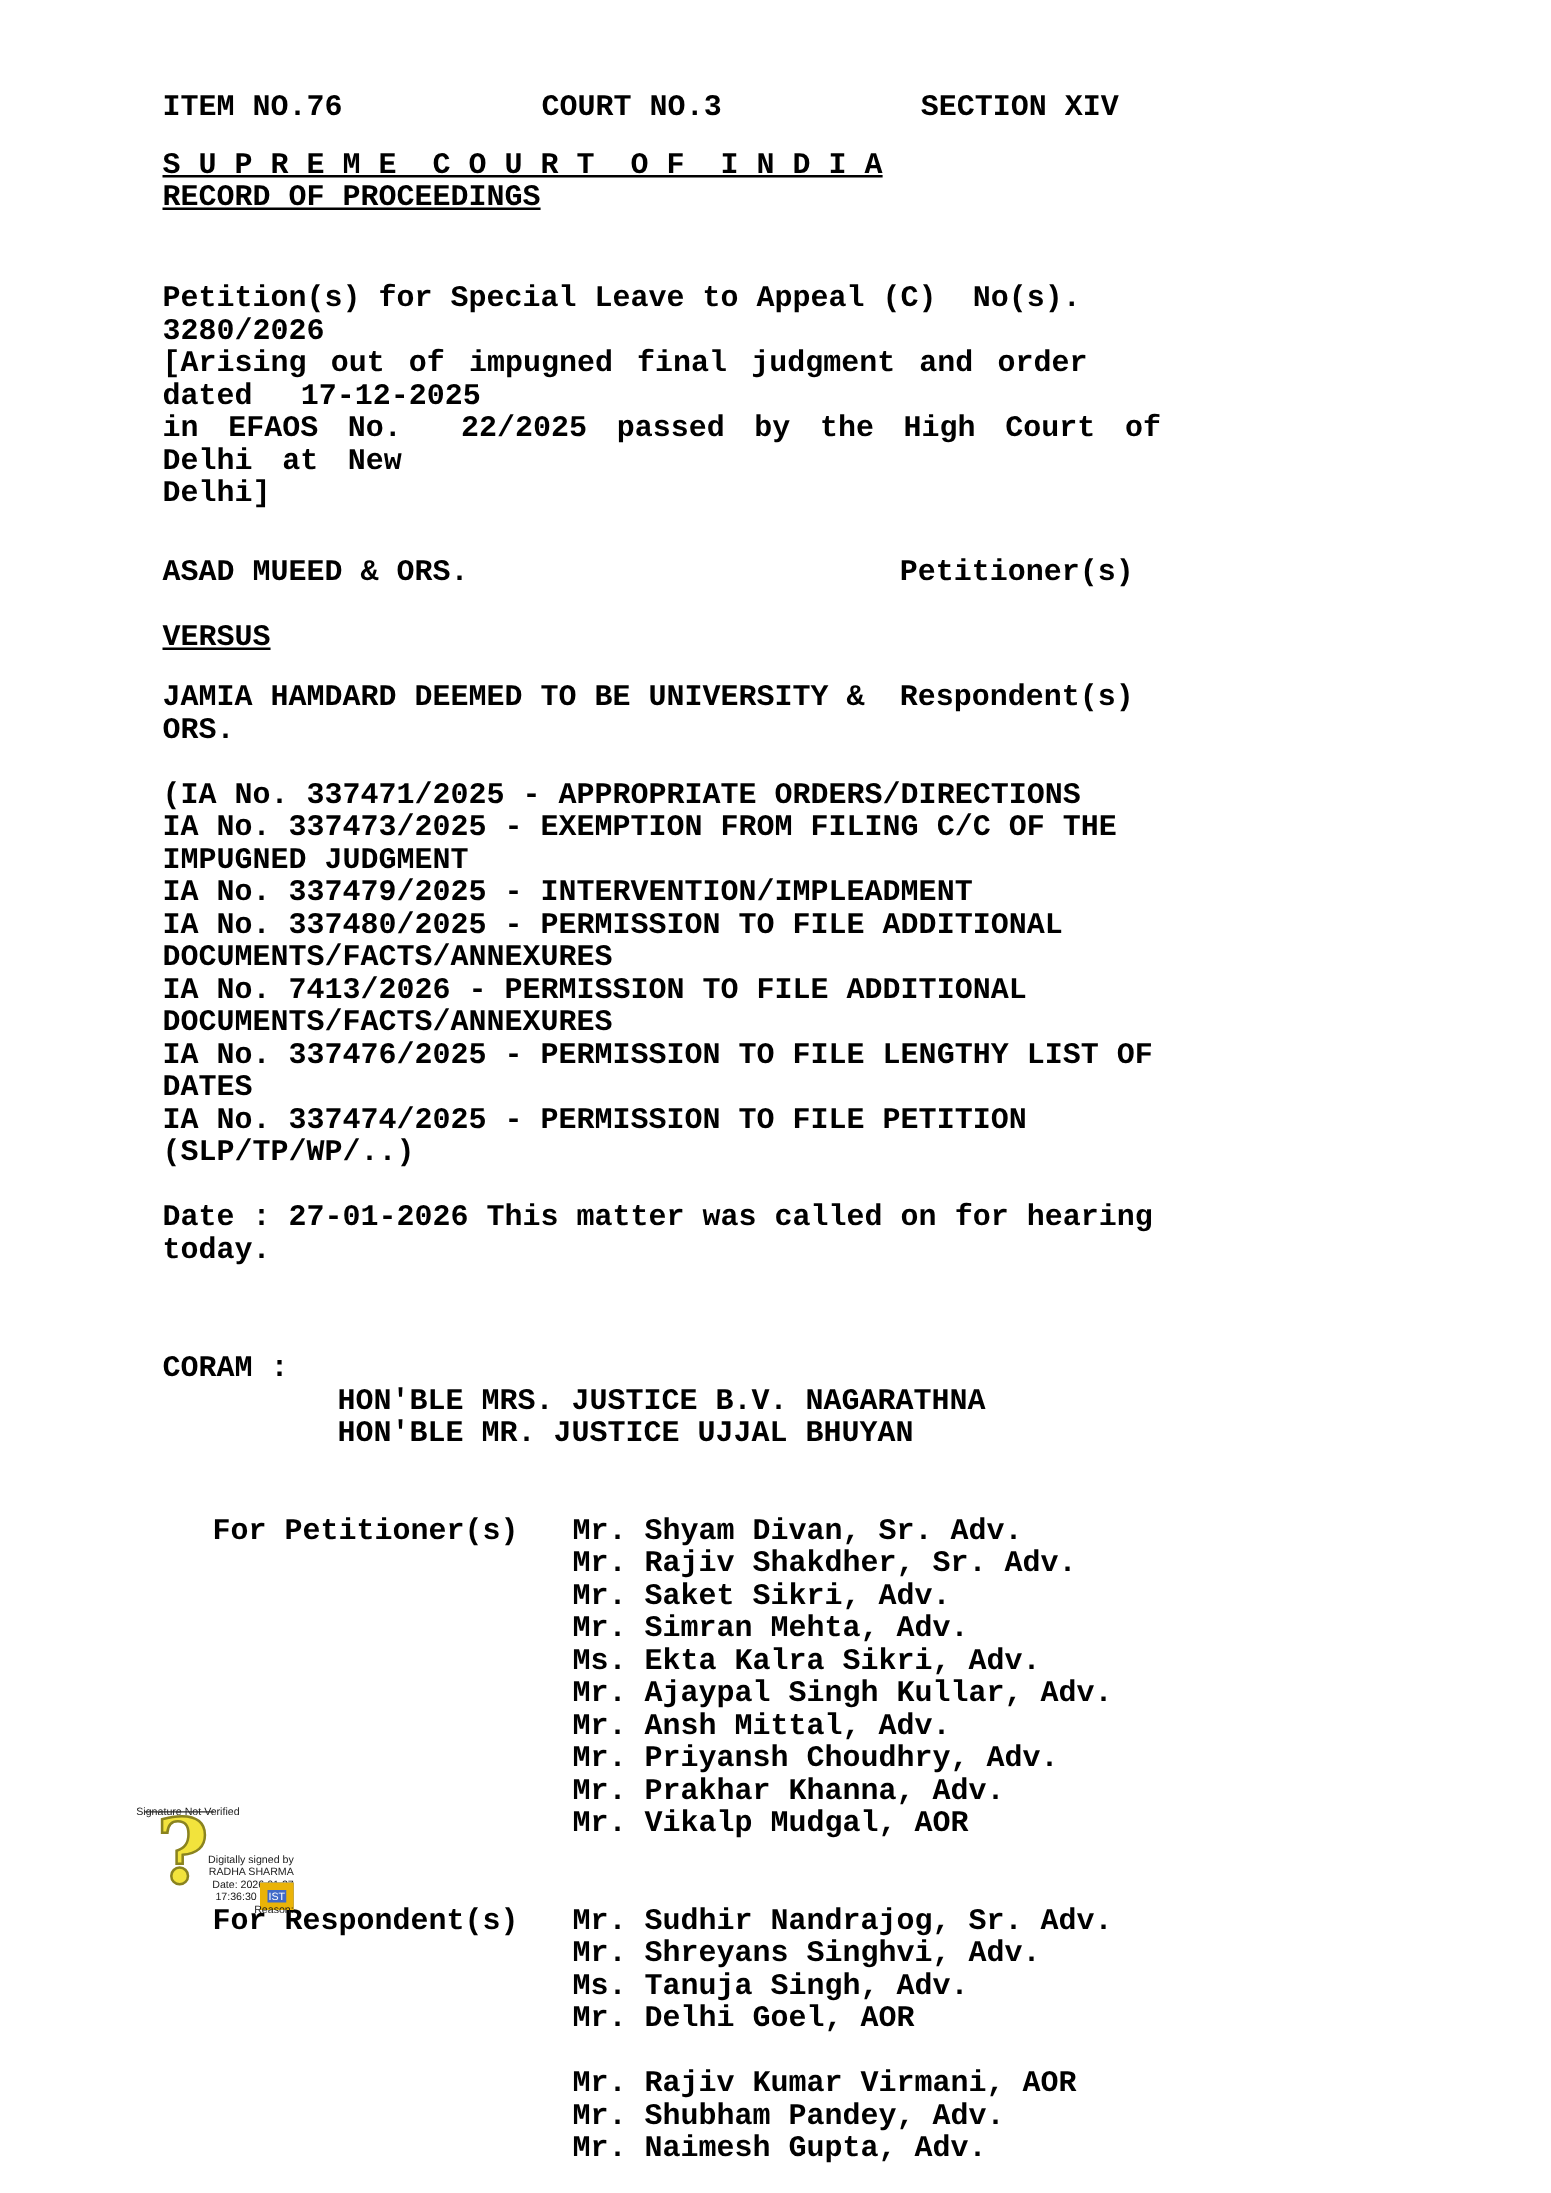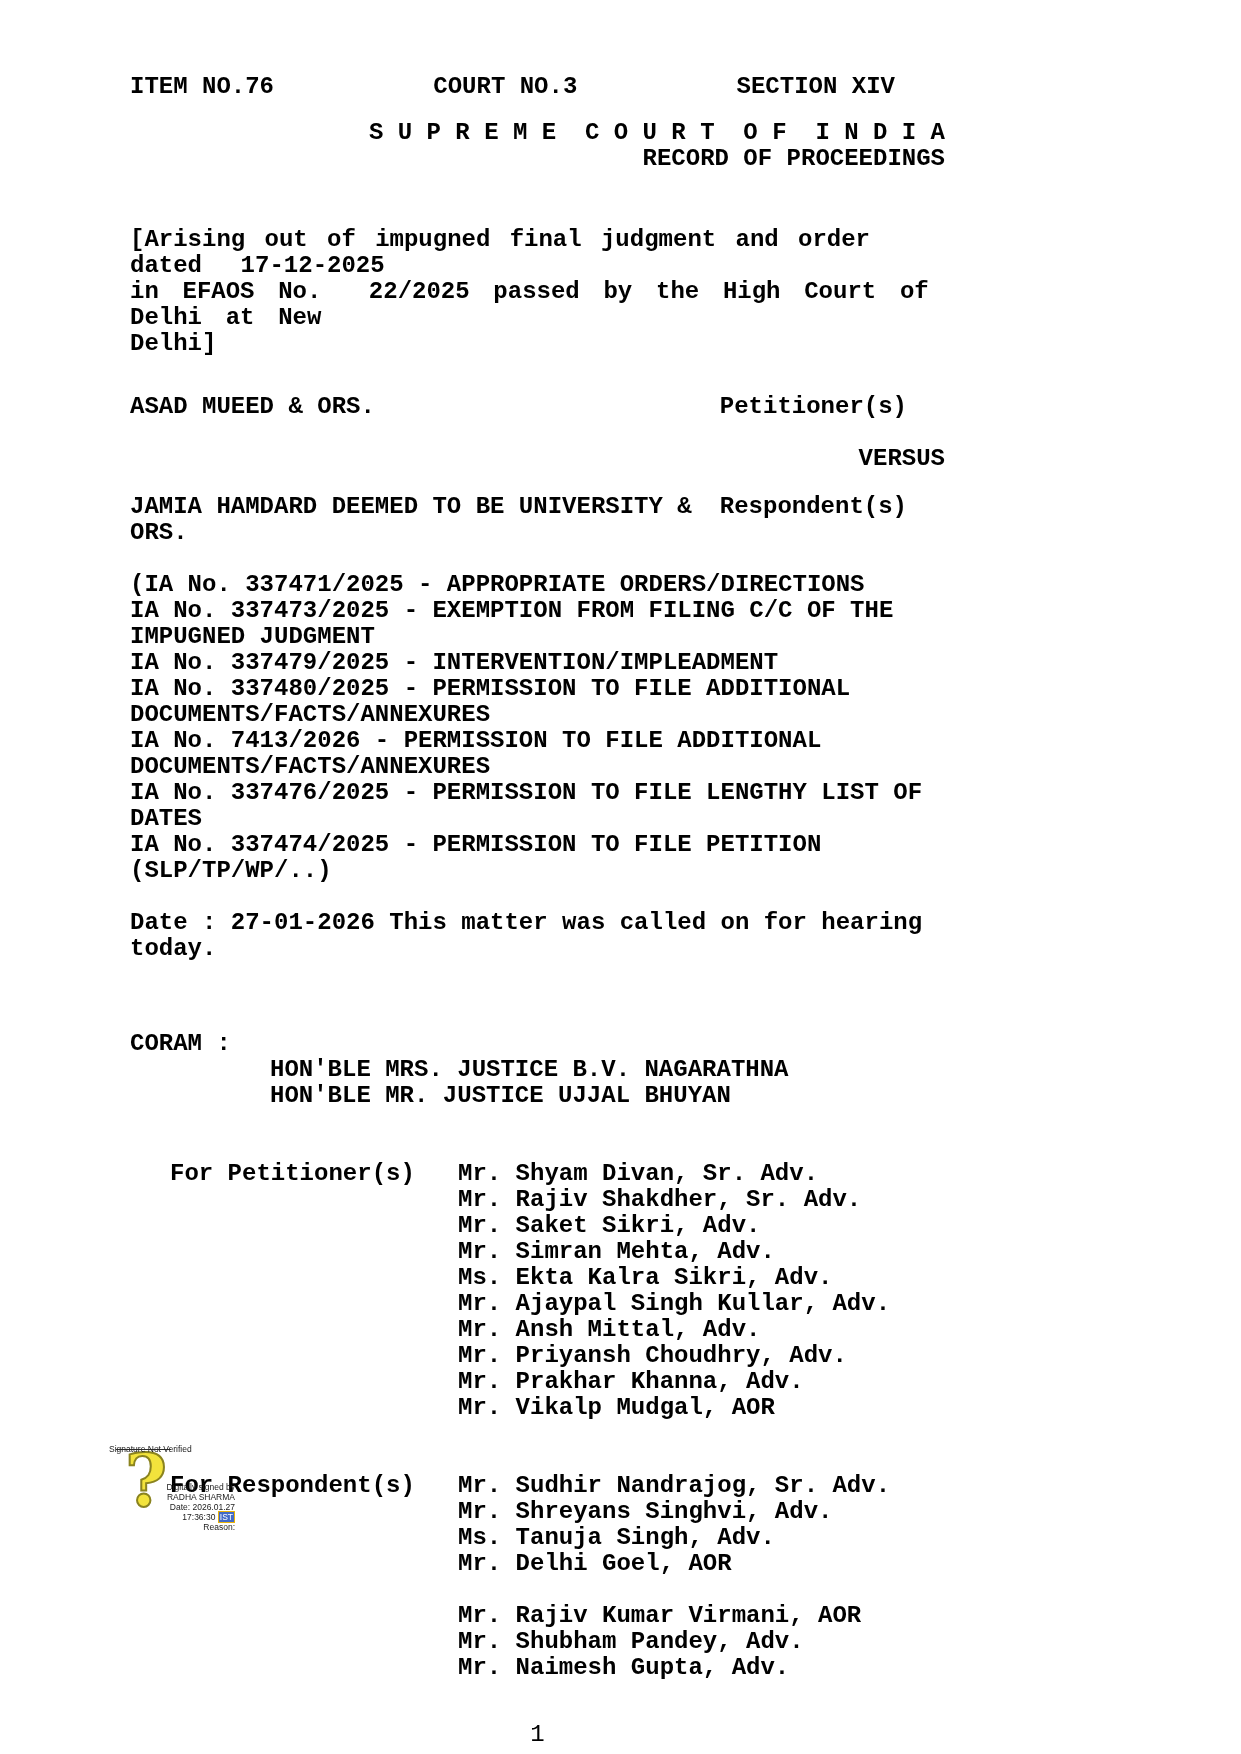--- a/index.html
+++ b/index.html
@@ -16,21 +16,21 @@
     line-height: 26px;
     color: #000000;
     overflow: hidden;
   }
   .line { white-space: pre-wrap; }
   .header-row {
     display: flex;
     justify-content: space-between;
     padding-right: 50px;
   }
-  .center { text-align: right; white-space: pre-wrap; }
+  .center { text-align: left; white-space: pre-wrap; text-decoration: underline; }
   .title-block { margin-top: 20px; }
   .petition-block { margin-top: 55px; }
   .just-1 { word-spacing: 4.9px; white-space: pre-wrap; }
   .just-2 { word-spacing: 9.3px; white-space: pre-wrap; }
   .party-row {
     display: flex;
     justify-content: space-between;
     padding-right: 38px;
     margin-top: 37px;
   }
@@ -77,40 +77,41 @@
     line-height: 62px;
     color: #f2e33c;
     -webkit-text-stroke: 2px #8a831f;
     z-index: 0;
   }
   .stamp-info { position: relative; z-index: 1; text-align: right; }
   .ist-chip {
     background: #4169c8;
     color: #ffffff;
     padding: 0 1px;
-    border: 1px solid #eab308;
+    border: 6px solid #eab308;
   }
 </style>
 </head>
 <body>
 
 <div class="page">
 
   <div class="header-row">
     <span class="line">ITEM NO.76</span>
     <span class="line">COURT NO.3</span>
     <span class="line">SECTION XIV</span>
   </div>
 
   <div class="title-block">
     <div class="center">S U P R E M E  C O U R T  O F  I N D I A</div>
     <div class="center">RECORD OF PROCEEDINGS</div>
   </div>
 
   <div class="petition-block">
+    <div class="line">Petition(s) for Special Leave to Appeal (C)  No(s).   3280/2026</div>
     <div class="just-1">[Arising out of impugned final judgment and order dated  17-12-2025</div>
     <div class="just-2">in EFAOS No.  22/2025 passed by the High Court of Delhi at New</div>
     <div class="line">Delhi]</div>
   </div>
 
   <div class="party-row">
     <span class="line">ASAD MUEED &amp; ORS.</span>
     <span class="line">Petitioner(s)</span>
   </div>
 

